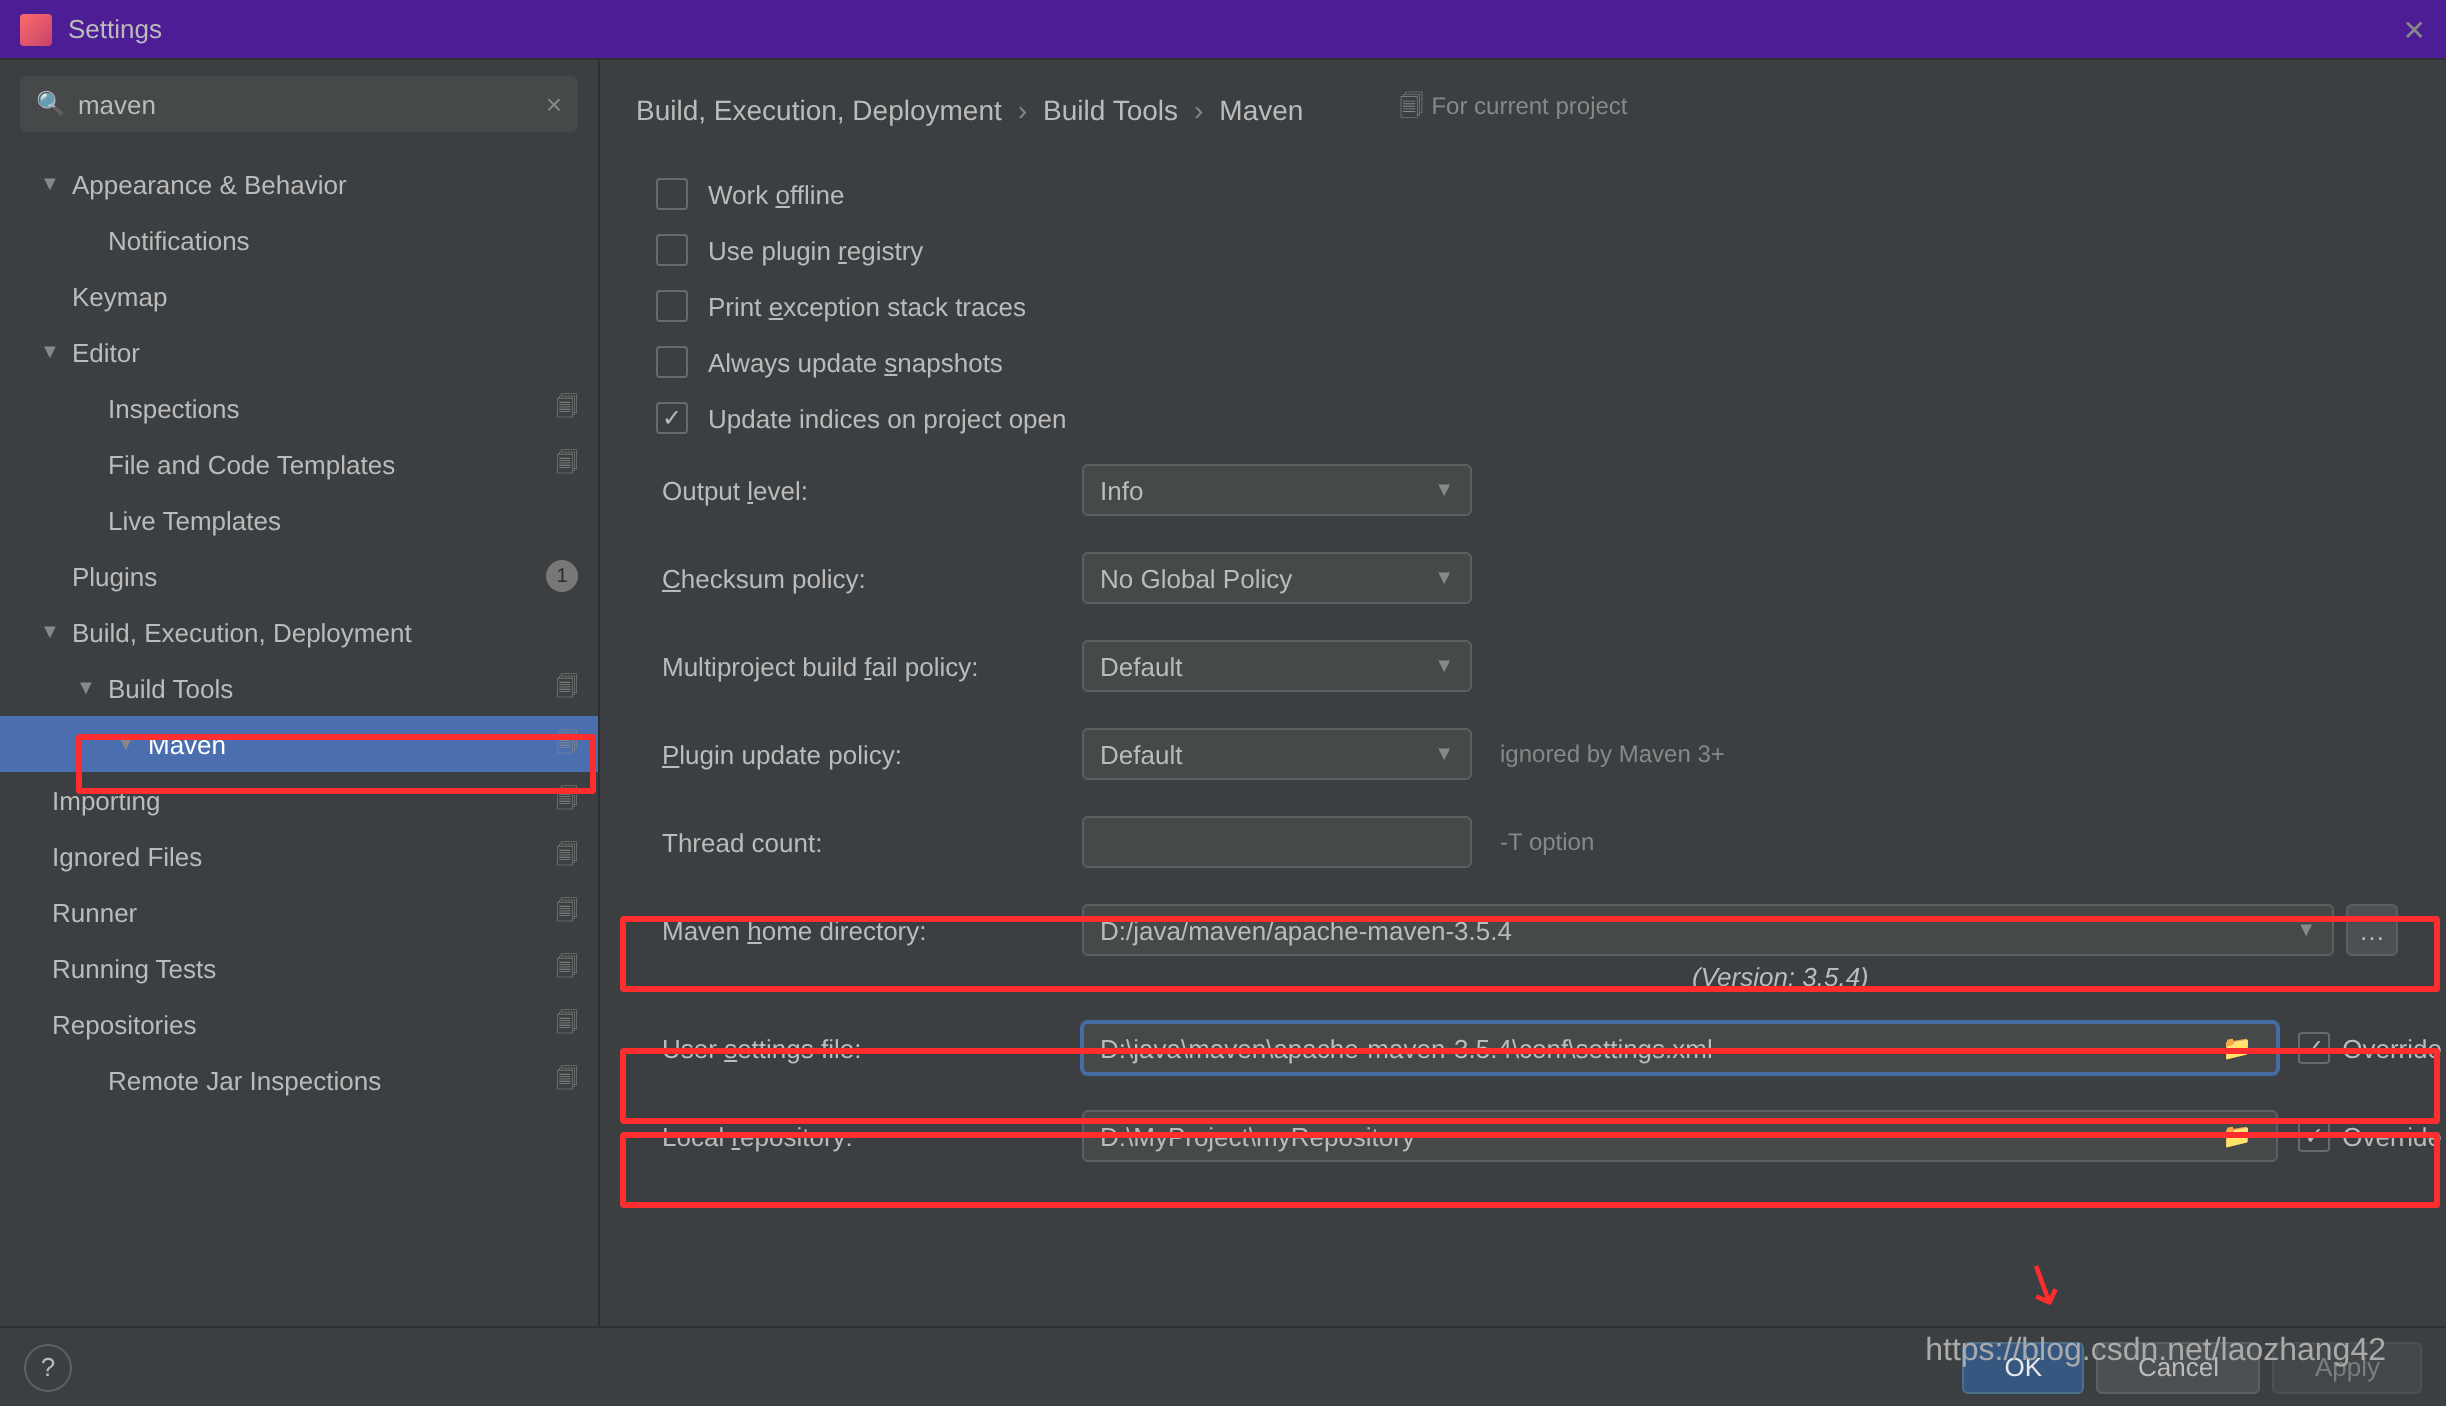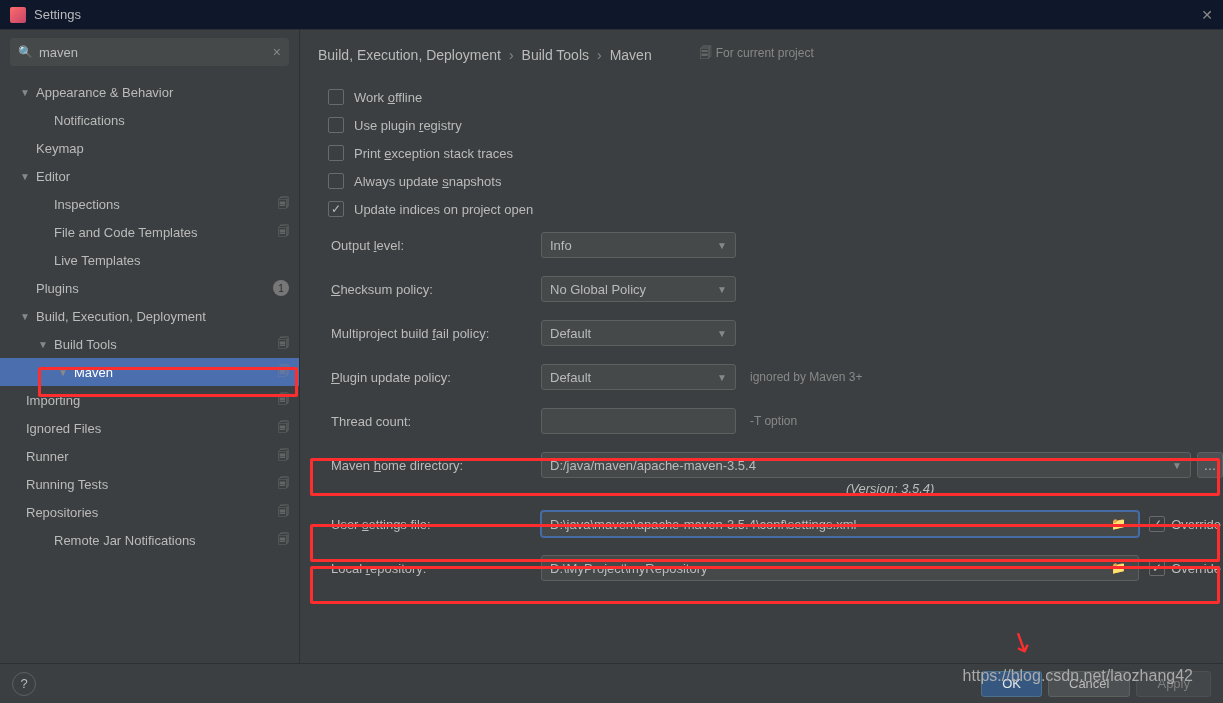--- a/index.html
+++ b/index.html
@@ -1,18 +1,18 @@
 <!DOCTYPE html>
 <html><head>
 <meta charset="utf-8">
 <style>
 * { margin: 0; padding: 0; box-sizing: border-box; font-family: 'Segoe UI', Arial, sans-serif; }
 body { background: #3c3f41; color: #bbbbbb; font-size: 13px; width: 1223px; height: 703px; overflow: hidden; position: relative; }
 
-.title-bar { height: 30px; display: flex; align-items: center; padding: 0 10px; background: #0f172a; border-bottom: 1px solid #2d2f30; }
+.title-bar { height: 30px; display: flex; align-items: center; padding: 0 10px; background: #4c1d95; border-bottom: 1px solid #2d2f30; }
 .title-bar .app-icon { width: 16px; height: 16px; background: linear-gradient(135deg, #ff6b6b, #c44569); border-radius: 2px; margin-right: 8px; }
 .title-bar .title { color: #bbbbbb; font-size: 13px; }
 .title-bar .close { margin-left: auto; color: #888; font-size: 14px; cursor: pointer; }
 
 .main { display: flex; height: calc(100% - 70px); }
 
 .sidebar { width: 300px; background: #3c3f41; border-right: 1px solid #2d2f30; display: flex; flex-direction: column; }
 .search-box { margin: 8px 10px; position: relative; background: #45494a; border-radius: 4px; height: 28px; display: flex; align-items: center; padding: 0 8px; }
 .search-box .search-icon { color: #888; font-size: 12px; margin-right: 6px; }
 .search-box input { background: transparent; border: none; color: #bbbbbb; font-size: 13px; outline: none; flex: 1; }
@@ -161,21 +161,21 @@
           <span class="label">Running Tests</span>
           <span class="badge-icon">🗐</span>
         </div>
         <div class="tree-item depth-3">
           <span class="arrow"></span>
           <span class="label">Repositories</span>
           <span class="badge-icon">🗐</span>
         </div>
         <div class="tree-item depth-1">
           <span class="arrow"></span>
-          <span class="label">Remote Jar Notifications</span>
+          <span class="label">Remote Jar Inspections</span>
           <span class="badge-icon">🗐</span>
         </div>
       </div>
   </div>
 
   <div class="content">
     <div class="breadcrumb">
       <span>Build, Execution, Deployment</span>
       <span class="sep">›</span>
       <span>Build Tools</span>
@@ -233,21 +233,21 @@
           <span class="sel-arrow">▼</span>
         </div>
       <div class="hint">ignored by Maven 3+</div>
     </div>
     <div class="form-row">
       <div class="flabel">Thread count:</div>
       <div class="textin"></div>
       <div class="hint">-T option</div>
     </div>
 
-    <div class="form-row wide" style="padding-right:0;justify-content:space-between;">
+    <div class="form-row wide" style="padding-right:24px;justify-content:space-between;">
       <div class="flabel">Maven <span class="ul">h</span>ome directory:</div>
       <div class="select">
           <span>D:/java/maven/apache-maven-3.5.4</span>
           <span class="sel-arrow">▼</span>
         </div>
       <div class="browse-btn">…</div>
     </div>
     <div class="version-row">(Version: 3.5.4)</div>
 
     <div class="form-row wide" style="padding-right:2px;">

